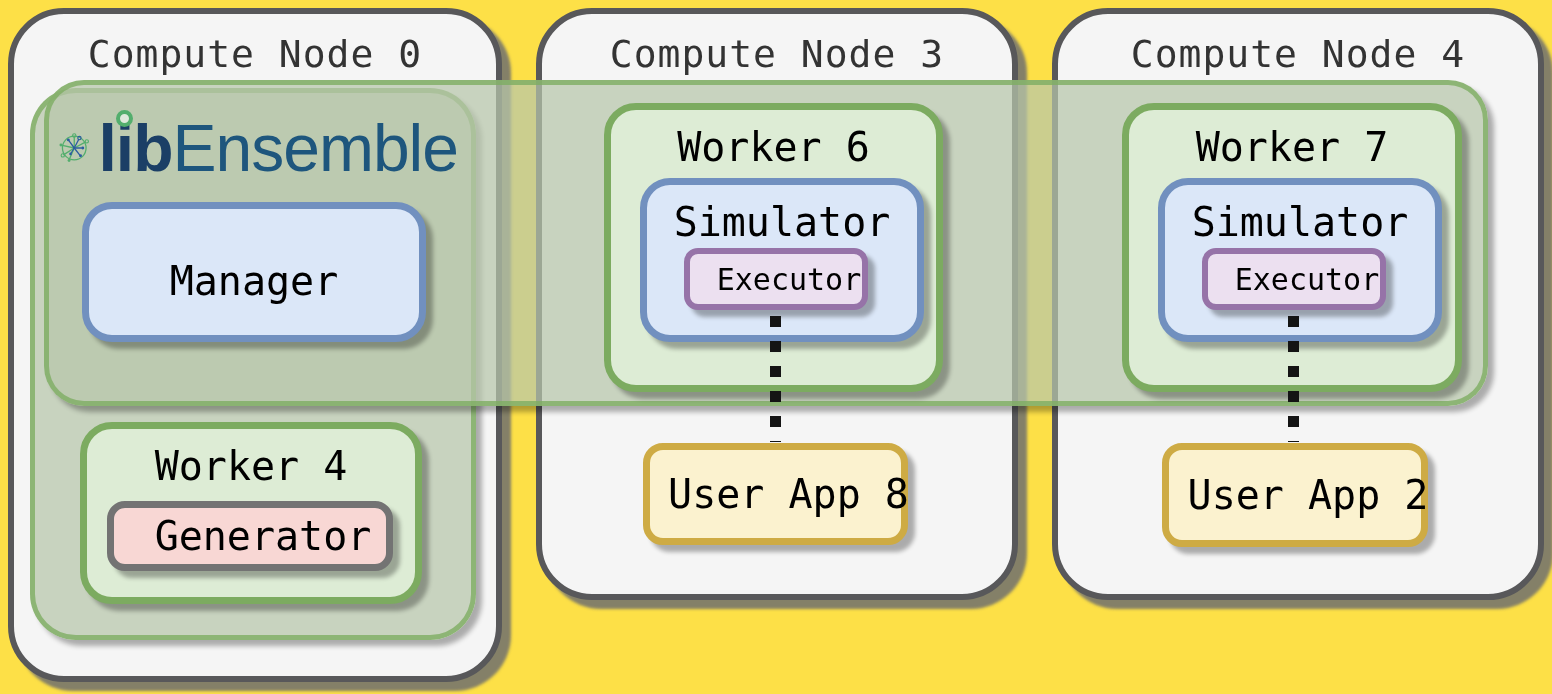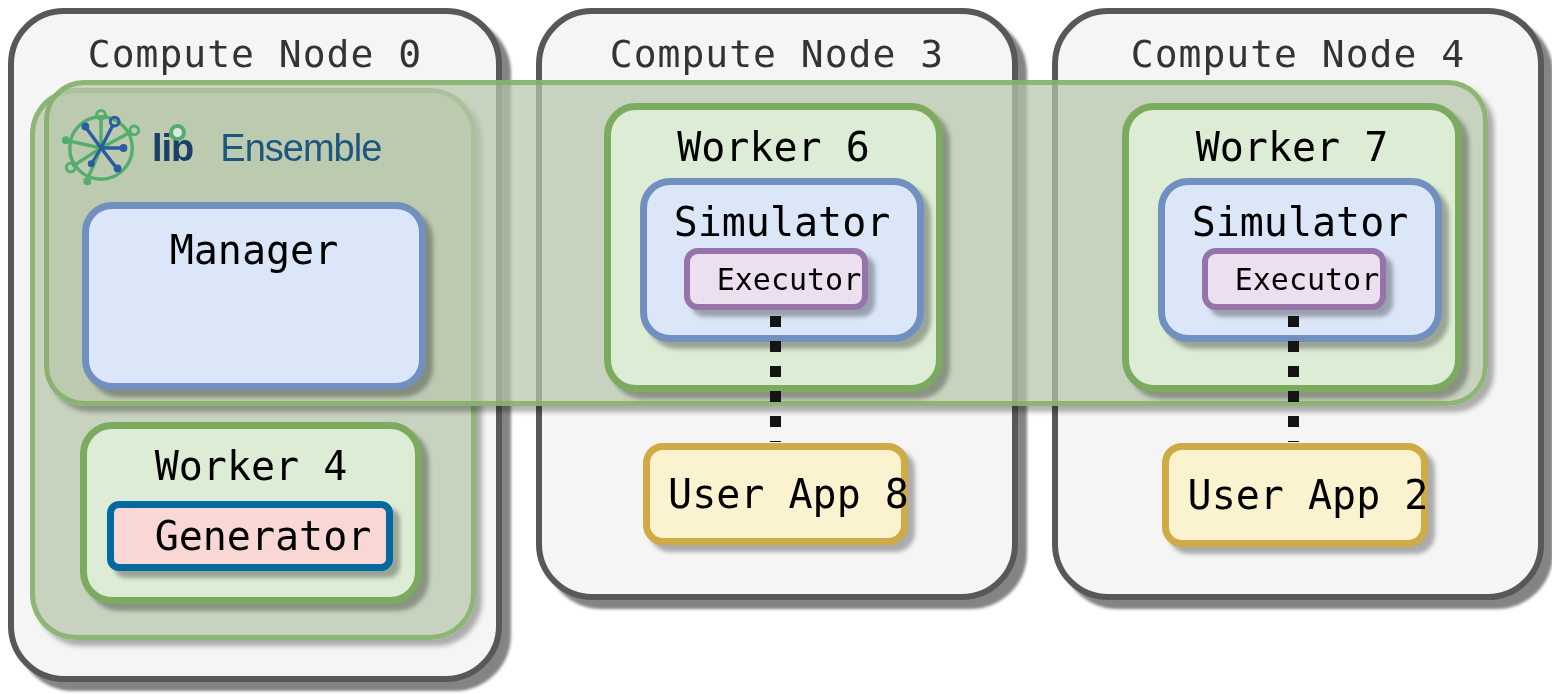--- a/index.html
+++ b/index.html
@@ -1,17 +1,17 @@
 <!DOCTYPE html>
 <html><head>
 <meta charset="utf-8">
 <style>
   html,body{margin:0;padding:0;background:#000;}
   .stage{
-    position:relative;width:1552px;height:694px;background:#ffffff;
+    position:relative;width:1552px;height:694px;background:#fde047;
     font-family:"DejaVu Sans Mono","Liberation Mono",monospace;overflow:hidden;
   }
   
   .node{
     position:absolute;box-sizing:border-box;
     background:#f5f5f5;border:6px solid #58585a;border-radius:56px;
     box-shadow:9px 9px 3px rgba(110,110,110,0.85);
   }
   .node-title{
     text-align:center;padding-top:18px;font-size:38px;color:#333333;
@@ -33,23 +33,23 @@
   .box{
     position:absolute;box-sizing:border-box;color:#000;
     box-shadow:7px 7px 4px rgba(0,0,0,0.30);
     display:flex;justify-content:center;align-items:flex-start;
     font-size:40px;white-space:nowrap;
   }
   .box.center{align-items:center;padding-left:26px;}
   .green-box{background:#ddecd5;border:7px solid #7cab60;border-radius:32px;padding-top:14px;}
   .blue-box{background:#dbe7f8;border:7px solid #7190bf;border-radius:30px;padding-top:14px;}
   .purple-box{background:#ece0f0;border:6px solid #9673a8;border-radius:14px;font-size:30px;padding-top:0;}
-  .red-box{background:#f8d7d4;border:7px solid #0369a1;border-radius:12px;padding-top:0;}
+  .red-box{background:#f8d7d4;border:7px solid #737373;border-radius:18px;padding-top:0;}
   .yellow-box{background:#fbf2cf;border:7px solid #ceab44;border-radius:20px;padding-top:0;}
-  #manager{left:82px;top:202px;width:344px;height:188px;padding-top:18px;}
+  #manager{left:82px;top:202px;width:344px;height:140px;padding-top:18px;align-items:center;}
   #worker1{left:80px;top:422px;width:342px;height:182px;}
   #generator{left:107px;top:501px;width:286px;height:70px;}
   #worker2{left:604px;top:103px;width:339px;height:289px;}
   #simulator1{left:640px;top:178px;width:284px;height:164px;}
   #executor1{left:684px;top:248px;width:184px;height:62px;}
   #userapp1{left:643px;top:443px;width:265px;height:102px;}
   #worker3{left:1122px;top:103px;width:340px;height:289px;}
   #simulator2{left:1158px;top:178px;width:284px;height:164px;}
   #executor2{left:1202px;top:248px;width:184px;height:62px;}
   #userapp2{left:1162px;top:443px;width:266px;height:104px;}
@@ -60,25 +60,25 @@
   }
   #dotted1{left:770px;top:316px;height:126px;}
   #dotted2{left:1288px;top:316px;height:126px;}
   
   .logo{
     position:absolute;left:58px;top:100px;width:400px;height:96px;
     display:flex;align-items:center;gap:8px;
   }
   .logo-word{
     font-family:"Liberation Sans","DejaVu Sans",sans-serif;
-    font-size:38px;letter-spacing:-1px;position:relative;line-height:1;
+    font-size:66px;letter-spacing:-1px;position:relative;line-height:1;
     display:flex;align-items:baseline;
   }
   .logo-lib{font-weight:700;color:#1b3f66;}
-  .logo-ensemble{font-weight:400;color:#1e567d;margin-left:27px;}
+  .logo-ensemble{font-weight:400;color:#1e567d;}
   .logo-idot{
     position:absolute;left:17px;top:-5px;width:9px;height:9px;border-radius:50%;
     border:4px solid #53ae6d;background:#dfe9dc;
   }
 </style>
 </head>
 <body>
 
 <div class="stage">
 

